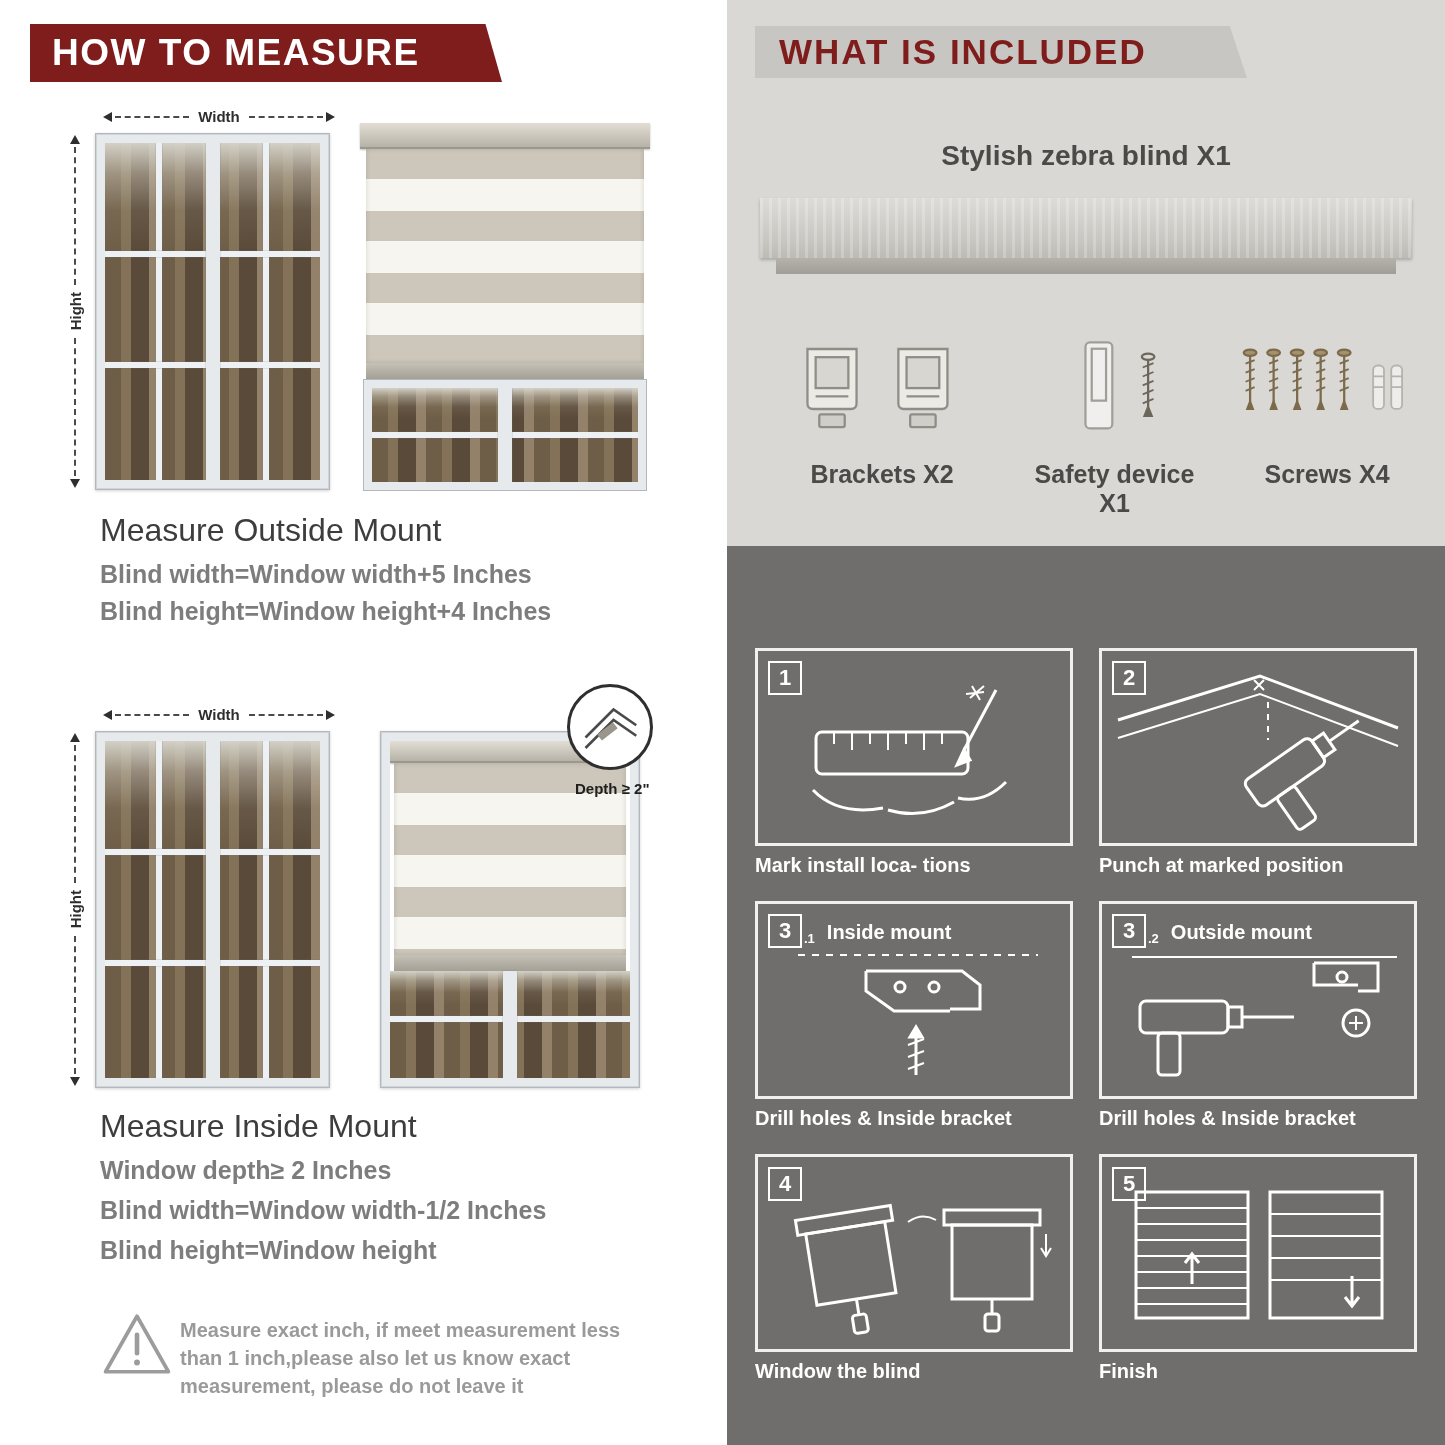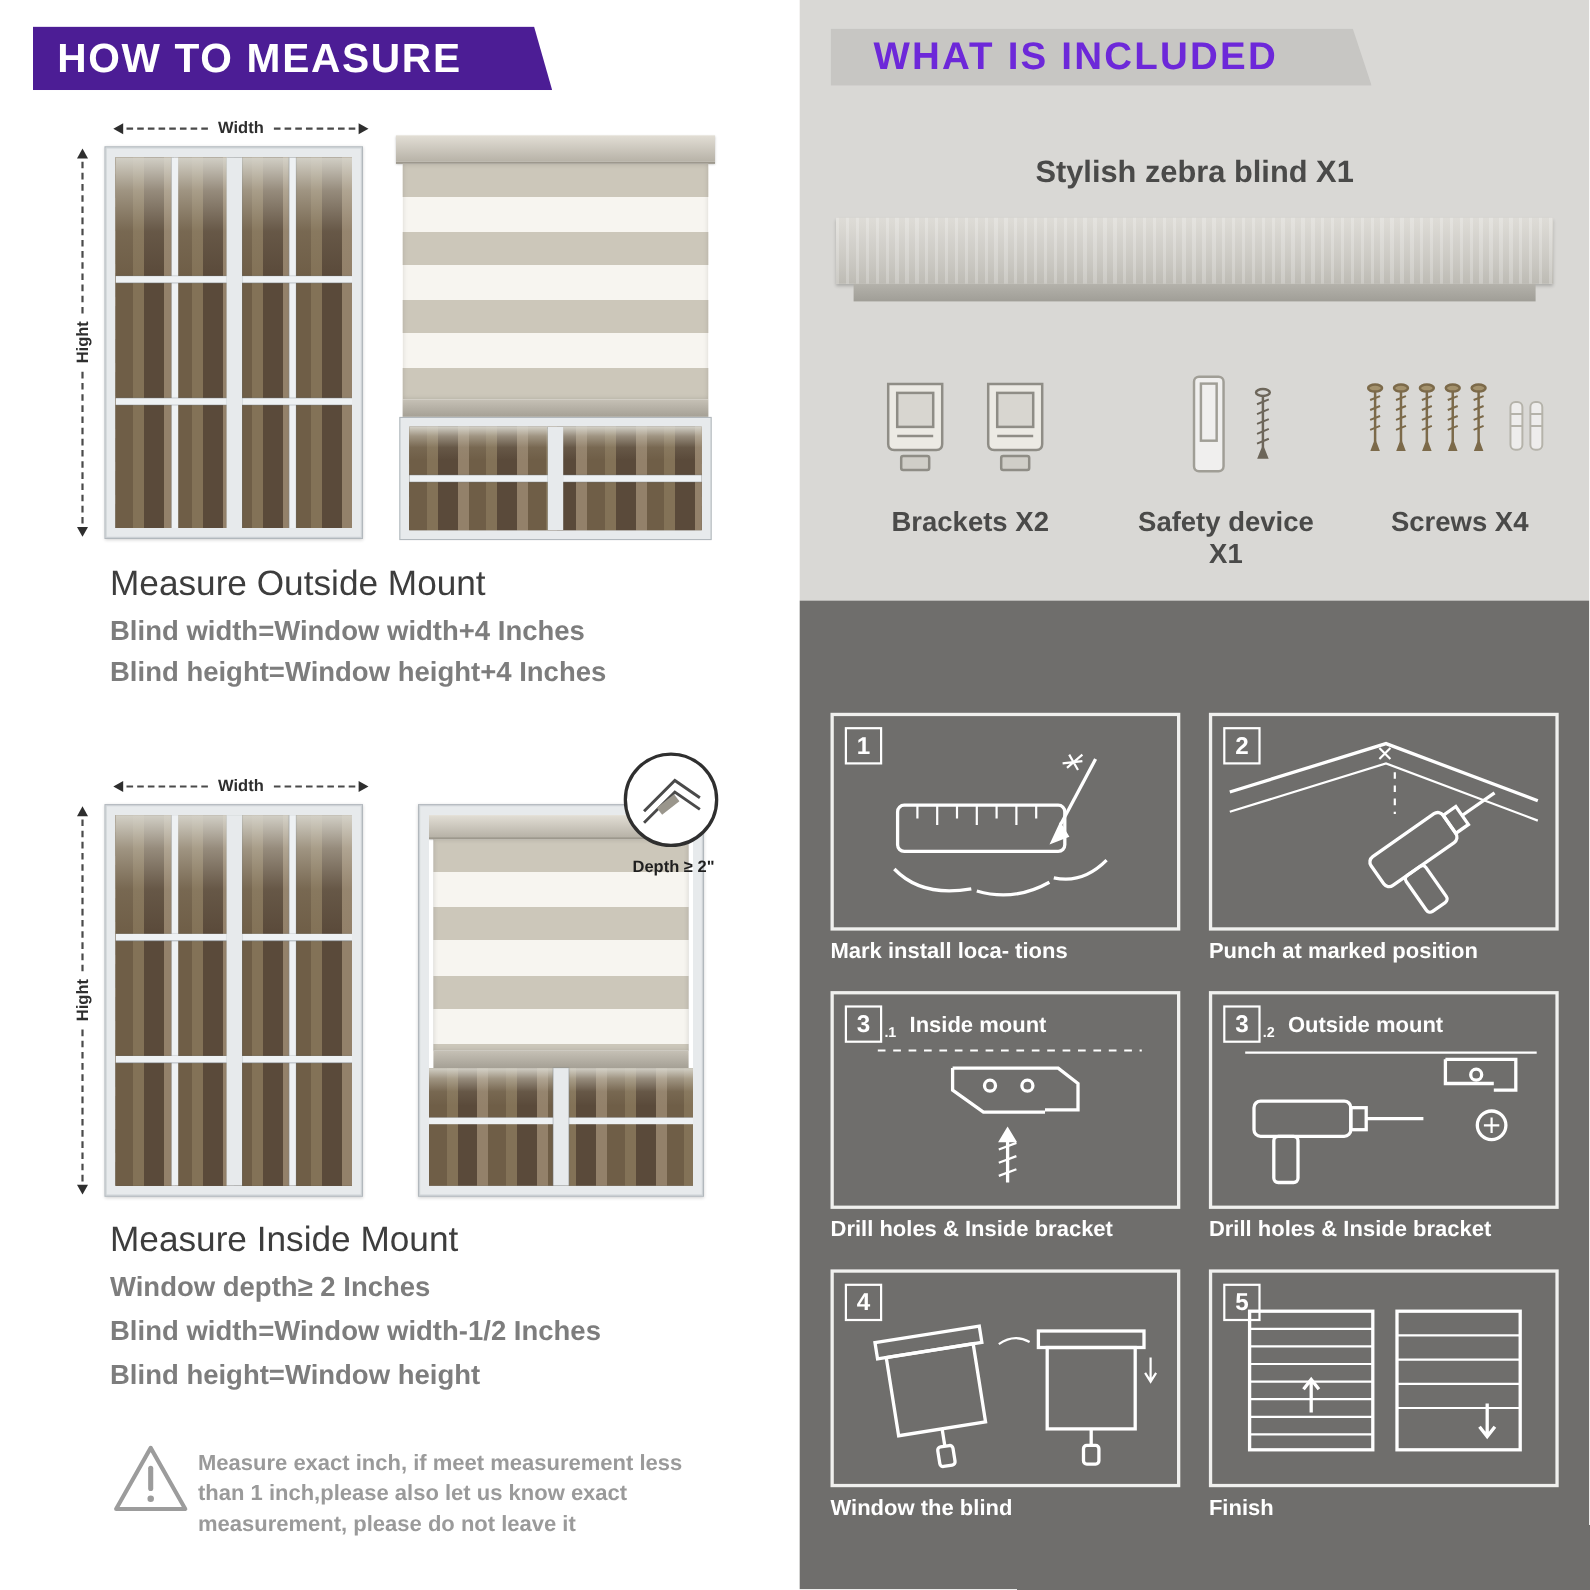--- a/index.html
+++ b/index.html
@@ -2,21 +2,21 @@
 <html><head>
 <meta charset="utf-8">
 <style>
   * { margin:0; padding:0; box-sizing:border-box; }
   body { background:#fff; font-family:"Liberation Sans", sans-serif; }
   .page { position:relative; width:1445px; height:1445px; background:#fff; overflow:hidden; }
 
   
   .h2m-header{
     position:absolute; left:30px; top:24px; width:472px; height:58px;
-    background:#4c1d95; color:#fff; font-size:37px; font-weight:bold;
+    background:#7f1d1d; color:#fff; font-size:37px; font-weight:bold;
     line-height:58px; padding-left:22px; letter-spacing:1.5px;
     clip-path:polygon(0 0, 96.5% 0, 100% 100%, 0 100%);
   }
 
   
   .warrow{ position:absolute; display:flex; align-items:center; color:#2e2e2e; }
   .warrow .dash{ flex:1; border-top:2px dashed #4a4a4a; margin:0 3px; }
   .warrow .lbl{ font-size:15px; font-weight:bold; padding:0 6px; white-space:nowrap; }
   .tri-l{ width:0;height:0;border-top:5px solid transparent;border-bottom:5px solid transparent;border-right:9px solid #2e2e2e; }
   .tri-r{ width:0;height:0;border-top:5px solid transparent;border-bottom:5px solid transparent;border-left:9px solid #2e2e2e; }
@@ -59,22 +59,22 @@
   .depthlbl{ position:absolute; font-size:15px; font-weight:bold; color:#1f1f1f; }
 
   .sec-title{ position:absolute; font-size:32px; font-weight:normal; color:#3d3d3d; }
   .sec-line{ position:absolute; font-size:25px; font-weight:bold; color:#7d7d7d; }
 
   .warn-text{ position:absolute; width:452px; font-size:20px; font-weight:bold; color:#9a9a9a; line-height:1.4; }
 
   
   .inc{ position:absolute; left:727px; top:0; width:718px; height:546px; background:#d9d8d5; }
   .inc-header{ position:absolute; left:28px; top:26px; width:492px; height:52px;
-               background:#c7c6c3; color:#6d28d9; font-size:35px; font-weight:bold;
-               line-height:52px; padding-left:39px; letter-spacing:2px;
+               background:#c7c6c3; color:#7f1d1d; font-size:35px; font-weight:bold;
+               line-height:52px; padding-left:24px; letter-spacing:2px;
                clip-path:polygon(0 0, 96.5% 0, 100% 100%, 0 100%); }
   .inc-product{ position:absolute; left:0; right:0; top:140px; text-align:center;
                 font-size:28px; font-weight:bold; color:#4a4a49; }
   .headrail{ position:absolute; left:33px; top:198px; width:652px; height:60px;
              background:
                repeating-linear-gradient(90deg, rgba(255,255,255,.22) 0 3px, rgba(0,0,0,0) 3px 9px),
                linear-gradient(180deg,#dedcd7 0%, #c9c7c1 70%, #bdbbb4 100%);
              box-shadow:0 2px 3px rgba(0,0,0,.22); }
   .headrail::after{ content:""; position:absolute; left:16px; right:16px; top:100%; height:16px;
                     background:linear-gradient(180deg,#b4b2ab,#a09e97); }
@@ -132,21 +132,21 @@
     <div class="stripes" style="height:214px;"></div>
     <div class="brail"></div>
     <div class="lw-frame">
       <div class="glass photo">
         <div class="bar h" style="top:calc(50% - 3px);"></div>
         <div class="bar v center" style="left:calc(50% - 7px);"></div>
       </div>
     </div>
   </div>
   <div class="sec-title" style="left:100px;top:512px;">Measure Outside Mount</div>
-  <div class="sec-line" style="left:100px;top:560px;">Blind width=Window width+4 Inches</div>
+  <div class="sec-line" style="left:100px;top:560px;">Blind width=Window width+5 Inches</div>
   <div class="sec-line" style="left:100px;top:597px;">Blind height=Window height+4 Inches</div>
 
   <div class="warrow" style="left:103px;top:706px;width:232px;">
     <span class="tri-l"></span>
     <span class="dash"></span>
     <span class="lbl">Width</span>
     <span class="dash"></span>
     <span class="tri-r"></span>
   </div>
   <div class="harrow" style="left:62px;top:733px;height:353px;">

